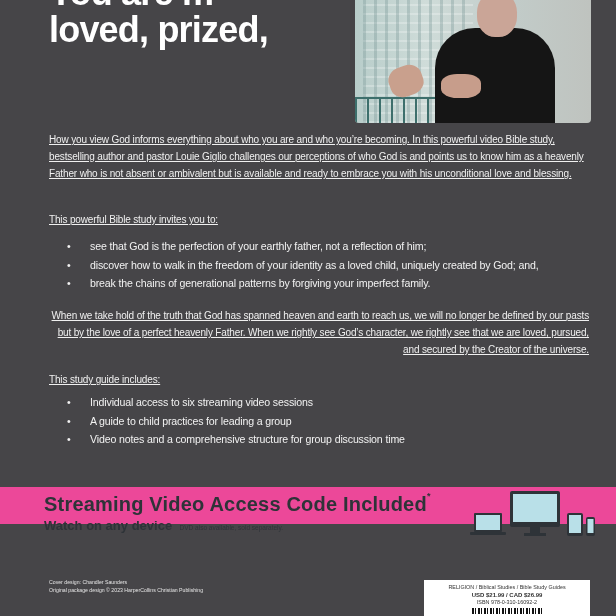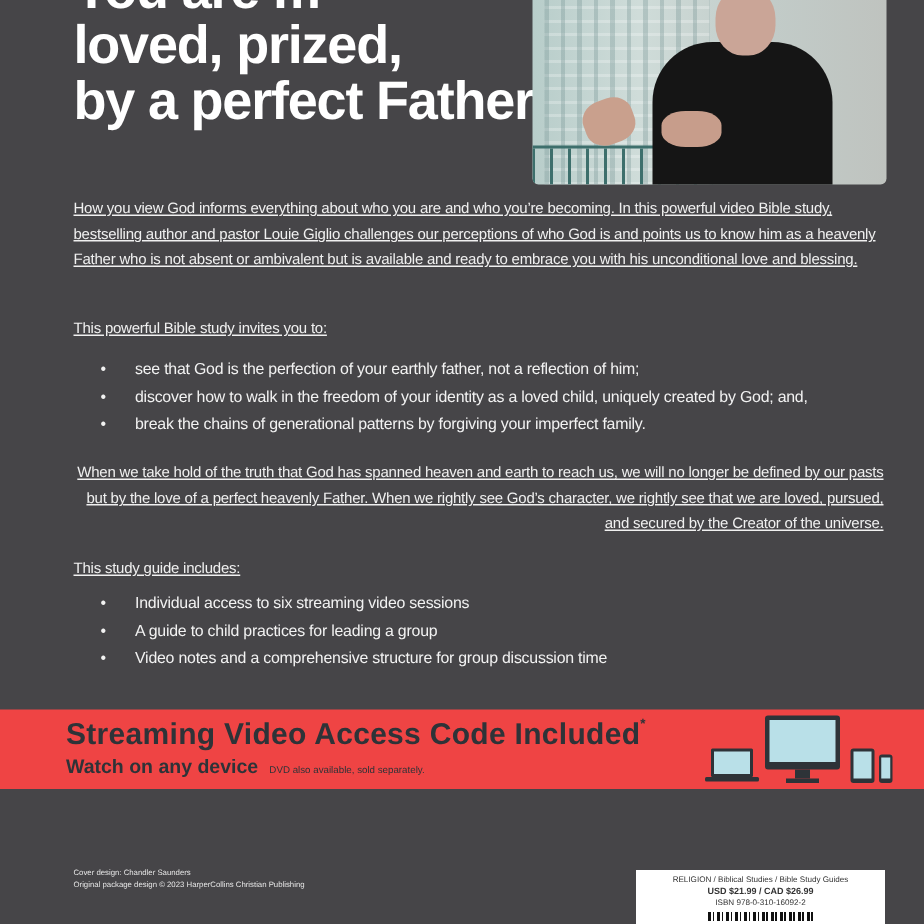--- a/index.html
+++ b/index.html
@@ -40,21 +40,21 @@
   .p2 { top: 211px; }
   .bullets { position: absolute; left: 49px; width: 560px; font-size: 10.6px; line-height: 18.7px;
     margin: 0; padding: 0; list-style: none; letter-spacing: -0.15px; }
   .bullets li { position: relative; padding-left: 41px; white-space: nowrap; }
   .bullets li::before { content: "\2022"; position: absolute; left: 18px; top: 0; }
   .b1 { top: 237px; }
   .p3 { top: 307px; text-align: right; }
   .p4 { top: 371px; }
   .b2 { top: 393px; }
 
-  .band { position: absolute; left: 0; top: 473px; width: 616px; height: 53px; background: #ef4444; }
+  .band { position: absolute; left: 0; top: 487px; width: 616px; height: 37px; background: #ec4899; }
   .band .title { position: absolute; left: 44px; top: 6px; font-weight: bold; font-size: 20px;
     color: #2e3338; letter-spacing: 0.2px; white-space: nowrap; }
   .band .title sup { font-size: 9px; vertical-align: top; position: relative; top: -2px; }
   .band .sub { position: absolute; left: 44px; top: 29px; white-space: nowrap; color: #2e3338; }
   .band .sub .big { font-weight: bold; font-size: 13px; }
   .band .sub .small { font-size: 6.5px; margin-left: 3px; }
   .devices { position: absolute; left: 470px; top: 2px; width: 140px; height: 50px; }
 
   .credits { position: absolute; left: 49px; top: 578px; font-size: 5.2px; line-height: 8px; color: #e6e6e6; }
   .barcode-box { position: absolute; left: 424px; top: 580px; width: 166px; height: 40px; background: #ffffff;
@@ -62,21 +62,20 @@
   .barcode-box .price { font-weight: bold; font-size: 6px; }
   .barcode-box .bars { margin: 1px auto 0; width: 70px; height: 6px;
     background: repeating-linear-gradient(90deg, #111 0 2px, #fff 2px 3px, #111 3px 4px, #fff 4px 6px); }
 </style>
 </head>
 <body>
 
 <div class="headline">
   <div>You are m</div>
   <div>loved, prized,</div>
-  <div>by a perfect Father</div>
 </div>
 
 <div class="photo" title="Speaker in black sweater gesturing with hands">
   <div class="bldg"></div>
   <div class="railing"></div>
   <div class="body-shape"></div>
   <div class="head"></div>
   <div class="hand1"></div>
   <div class="hand2"></div>
 </div>

